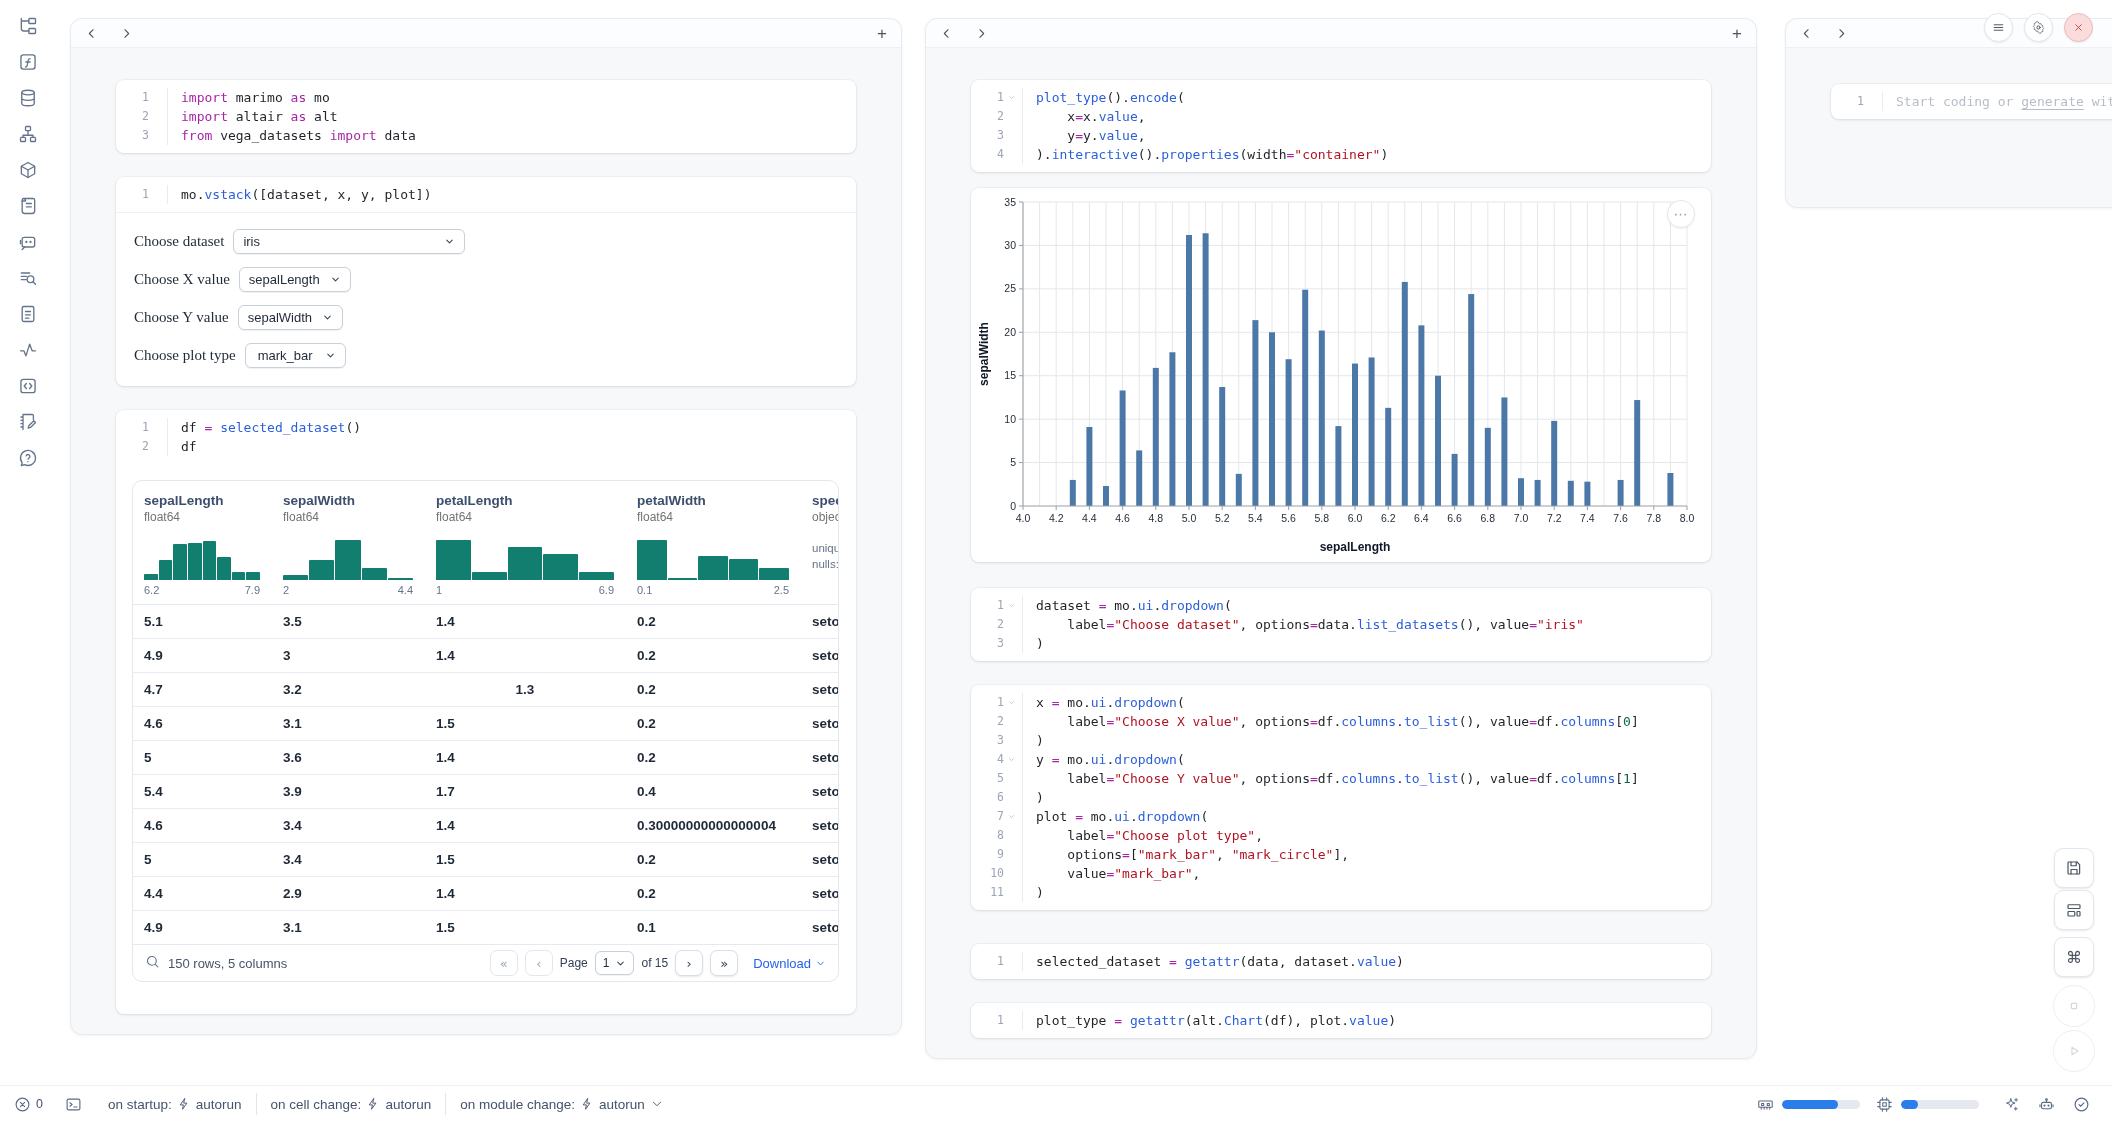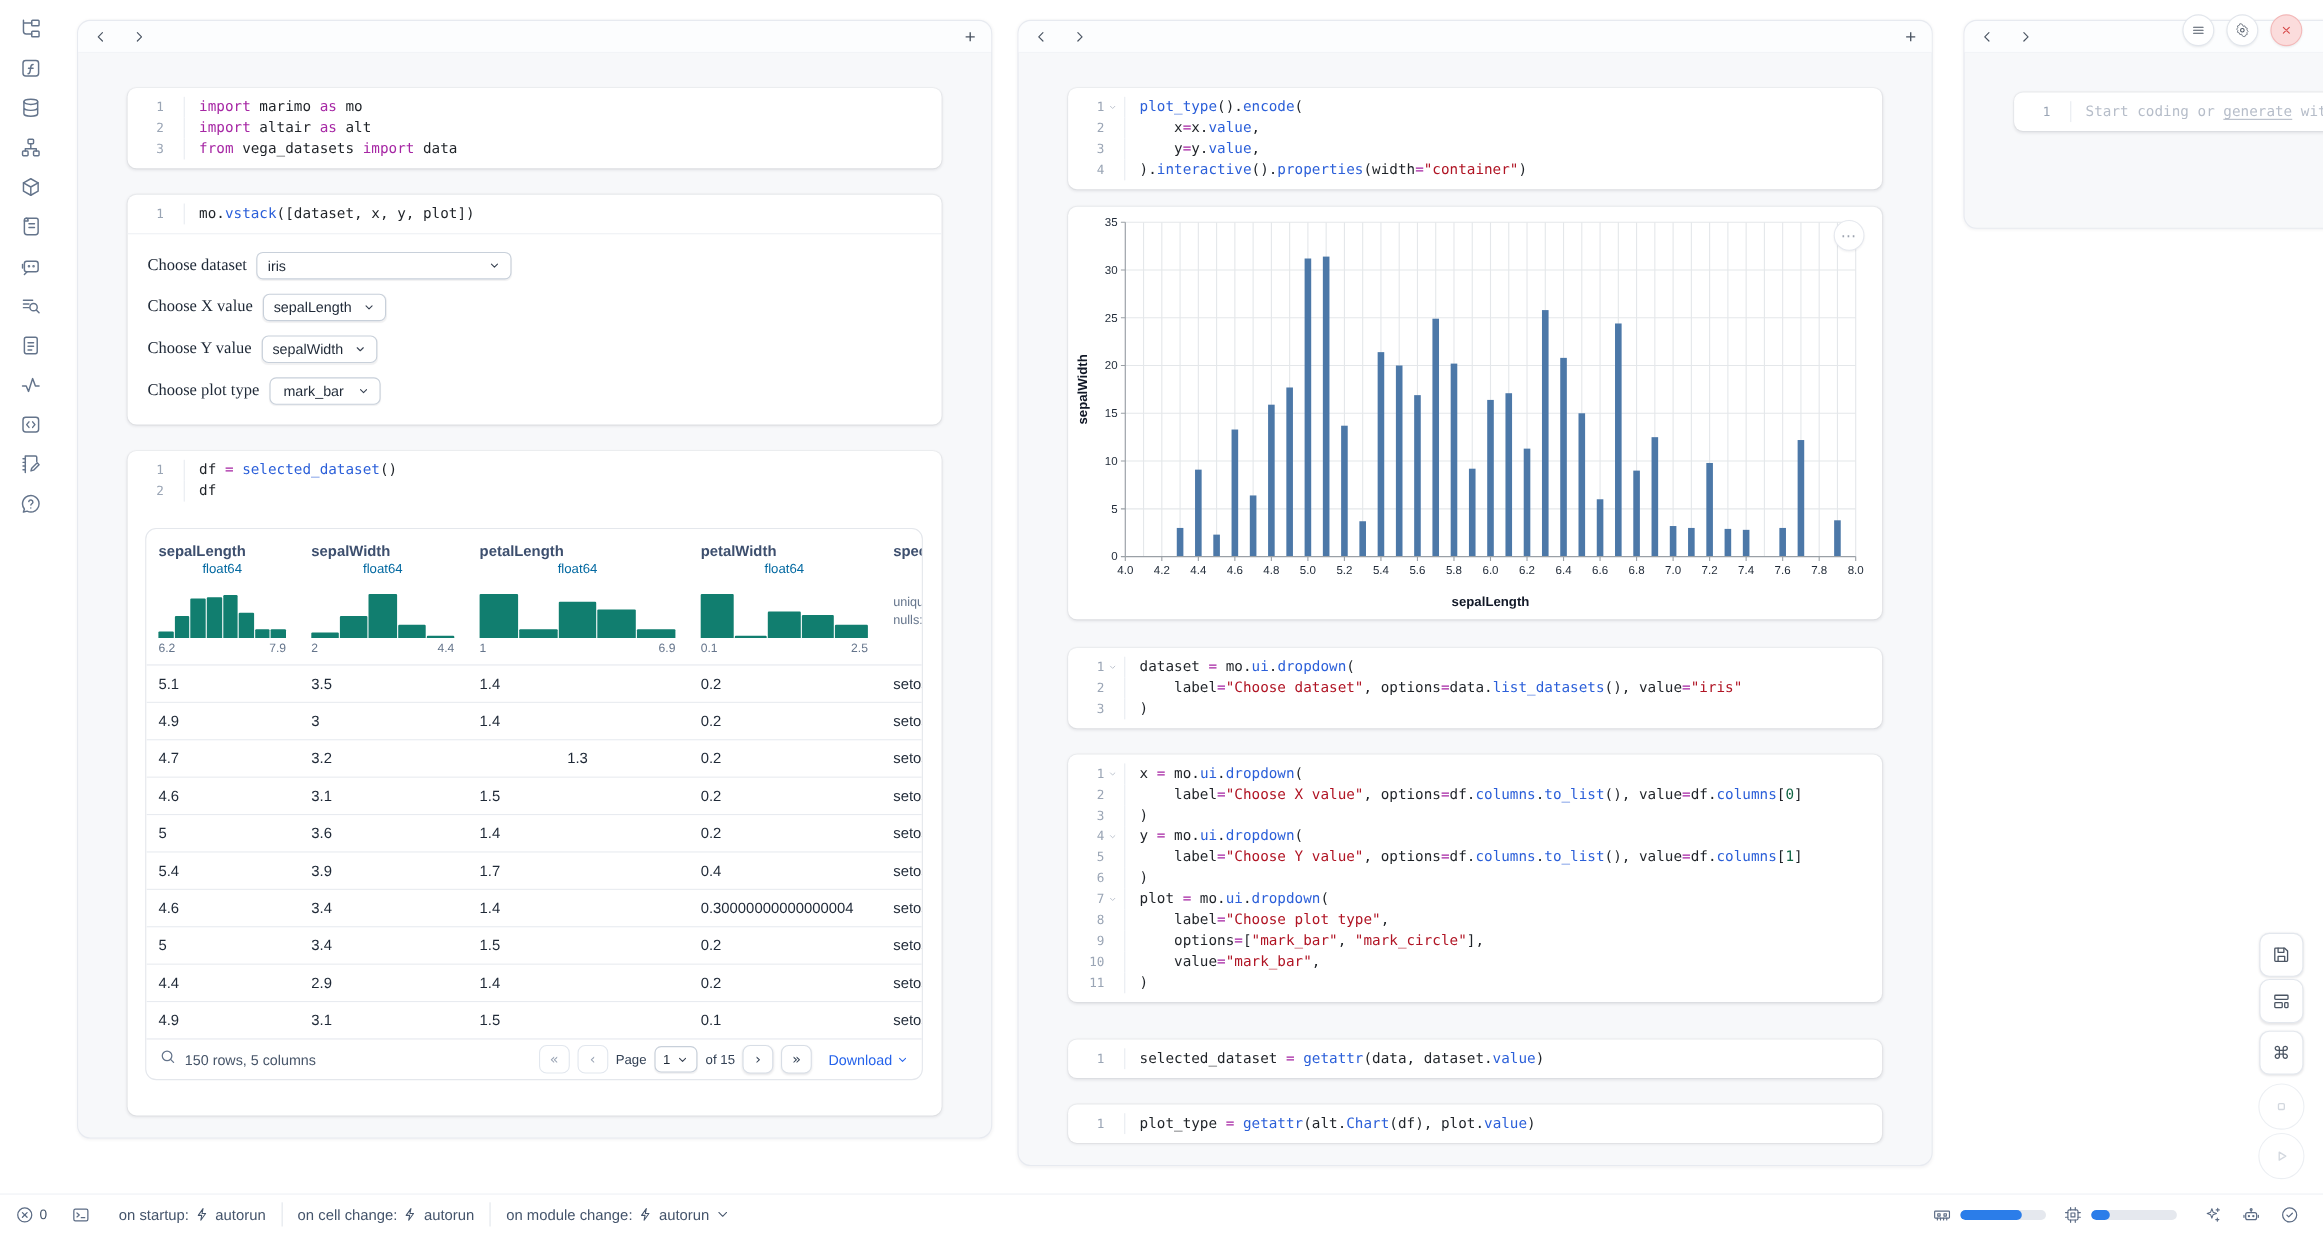--- a/index.html
+++ b/index.html
@@ -42,26 +42,26 @@
           border:1px solid #c8d0da;border-radius:6px;background:#fff;padding:0 9px;font-size:13px;color:#1f2937;
           box-shadow:0 1px 1px rgba(15,23,42,.06);cursor:pointer;}
   .select svg{width:11px;height:11px;stroke:#374151;fill:none;stroke-width:2.2;stroke-linecap:round;stroke-linejoin:round;}
   
   .tablebox{margin:16px;border:1px solid #e4e7ec;border-radius:10px;background:#fff;overflow:hidden;width:705px;}
   .t-scroll{overflow:hidden;width:705px;}
   .t-inner{width:830px;}
   .t-headrow{display:flex;border-bottom:1px solid #e5e8ee;padding-top:12px;}
   .t-h{padding:0 12px 8px 11px;box-sizing:border-box;flex:none;}
   .t-h .nm{font-size:13.5px;font-weight:bold;color:#3d4f6e;}
-  .t-h .dt{font-size:12px;color:#0369a1;margin-top:2px;text-align:center;}
+  .t-h .dt{font-size:12px;color:#737373;margin-top:2px;}
   .hist{display:flex;align-items:flex-end;gap:1px;height:42px;margin-top:14px;}
   .hist .b{flex:1;border-radius:1px 1px 0 0;}
   .range{display:flex;justify-content:space-between;font-size:11px;color:#64748b;margin-top:4px;}
   .meta{font-size:11.5px;color:#64748b;line-height:16px;margin-top:16px;}
-  .t-row{display:flex;border-bottom:1px solid #e8ebf0;height:33px;align-items:center;}
+  .t-row{display:flex;border-bottom:1px solid #e8ebf0;height:33px;align-items:center;font-weight:bold;}
   .t-row:last-child{border-bottom:none;}
   .t-c{padding:0 12px 0 11px;box-sizing:border-box;flex:none;font-size:13.5px;color:#1f2937;
        white-space:nowrap;overflow:hidden;}
   .t-foot{border-top:1px solid #e5e8ee;height:36px;display:flex;align-items:center;padding:0 12px;}
   .t-foot .sumico svg{width:15px;height:15px;stroke:#64748b;fill:none;stroke-width:1.8;stroke-linecap:round;}
   .t-sum{font-size:13px;color:#475569;margin-left:8px;}
   .pag{margin-left:auto;display:flex;align-items:center;gap:7px;}
   .pbtn{width:26px;height:24px;border:1px solid #d8dee6;border-radius:7px;background:#fff;display:flex;
         align-items:center;justify-content:center;font-size:13px;color:#334155;
         box-shadow:0 1px 2px rgba(15,23,42,.10);cursor:pointer;font-family:"DejaVu Sans",sans-serif;}

